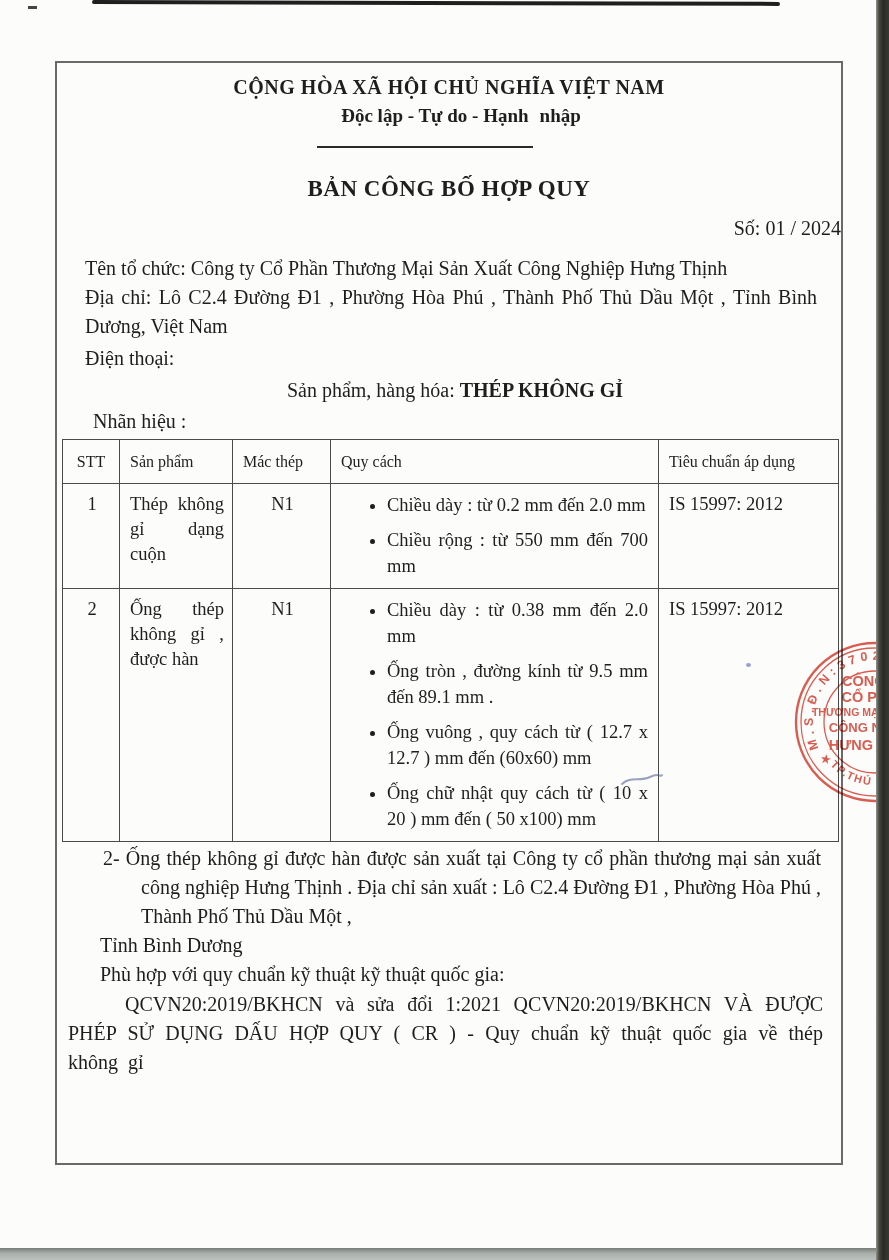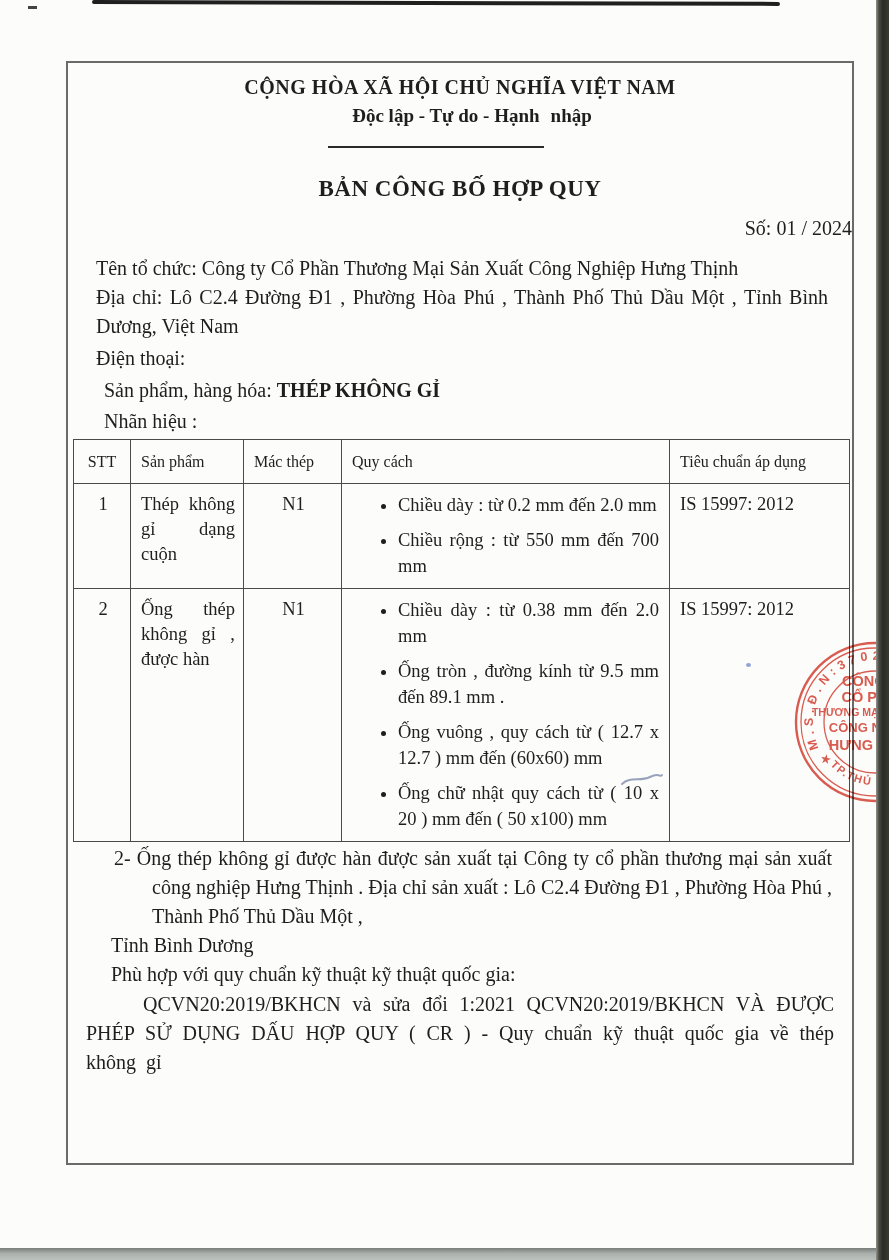--- a/index.html
+++ b/index.html
@@ -13,35 +13,35 @@
   .scan-top-notch{position:absolute;left:28px;top:6px;width:9px;height:3px;background:#444;z-index:9;}
   .right-edge-shadow{position:absolute;right:0;top:0;width:13px;height:1260px;z-index:10;
         background:linear-gradient(to right,#93938c 0,#4a4a44 3px,#2b2b26 7px,#3a3a34 100%);}
   .bottom-scan-band{position:absolute;left:0;bottom:0;width:889px;height:12px;z-index:9;
         background:linear-gradient(to bottom,#787d7a 0,#a9b0ac 45%,#bcc2be 100%);}
   .blue-speck{position:absolute;left:746px;top:663px;width:5px;height:4px;border-radius:50%;
         background:#5b72c0;opacity:.65;z-index:4;}
   .pen-squiggle{position:absolute;left:620px;top:772px;z-index:4;opacity:.55;}
 
   
-  .frame{position:absolute;left:66px;top:61px;width:788px;height:1104px;border:2px solid #6a6a68;
+  .frame{position:absolute;left:55px;top:61px;width:788px;height:1104px;border:2px solid #6a6a68;
         box-sizing:border-box;background:transparent;}
 
   p{margin:0;line-height:29px;font-size:20px;}
   .nat-title{margin:11px 0 0;text-align:center;font-weight:bold;font-size:20px;line-height:26px;letter-spacing:.5px;}
   .motto-line{margin:3px 0 0;text-align:center;font-weight:bold;font-size:19px;line-height:26px;}
   .motto-underline{display:inline-block;border-bottom:2px solid #2a2a2a;padding:0 4px 17px 24px;}
   .motto-tail{margin-left:7px;}
   .doc-title{margin:26px 0 0;text-align:center;font-weight:bold;font-size:23px;line-height:30px;letter-spacing:.5px;}
   .doc-number{margin:11px 0 0;text-align:right;font-size:20px;line-height:26px;}
 
   .p-org{margin:13px 24px 0 28px;}
   .p-addr{margin:0 24px 0 28px;text-align:justify;}
   .p-phone{margin:3px 24px 0 28px;}
-  .p-product{margin:3px 24px 0 36px;}
+  .p-product{margin:3px 24px 0 36px;text-align:center;}
   .p-brand{margin:2px 24px 0 36px;}
   .p-intro{margin:3px 24px 0 36px;}
   .bold{font-weight:bold;}
 
   table{border-collapse:collapse;table-layout:fixed;margin:3px 0 0 5px;width:776px;
         font-size:18.5px;}
   th,td{border:1.5px solid #4a4a48;vertical-align:top;font-weight:normal;}
   thead tr{height:44px;}
   th{text-align:left;padding:4px 10px;vertical-align:middle;font-size:16px;}
   th.c,td.c{text-align:center;}
@@ -50,21 +50,21 @@
   td{padding:8px 8px 4px 10px;line-height:25px;}
   td.just{text-align:justify;}
   td.specs{padding:2px 6px 0 0;}
   td.specs ul{margin:6px 0 0;padding-left:56px;}
   td.specs li{margin-bottom:9px;line-height:26px;text-align:justify;padding-right:4px;}
 
   .note1{margin:45px 20px 0 46px;text-align:justify;}
   .note2{margin:2px 20px 0 46px;padding-left:38px;text-indent:-38px;text-align:justify;}
   .tinh{margin:0 20px 0 43px;}
   .phuhop{margin:0 20px 0 43px;}
-  .qcvn{margin:1px 18px 0 18px;text-indent:57px;text-align:justify;word-spacing:5px;}
+  .qcvn{margin:1px 18px 0 11px;text-indent:57px;text-align:justify;word-spacing:5px;}
 
   
   .stamp{position:absolute;left:778px;top:620px;z-index:5;mix-blend-mode:multiply;opacity:.92;}
   .stamp text{font-family:"Liberation Sans","DejaVu Sans",sans-serif;font-weight:bold;fill:#d94f42;}
 </style>
 </head>
 <body>
 
 <div class="page">
 

